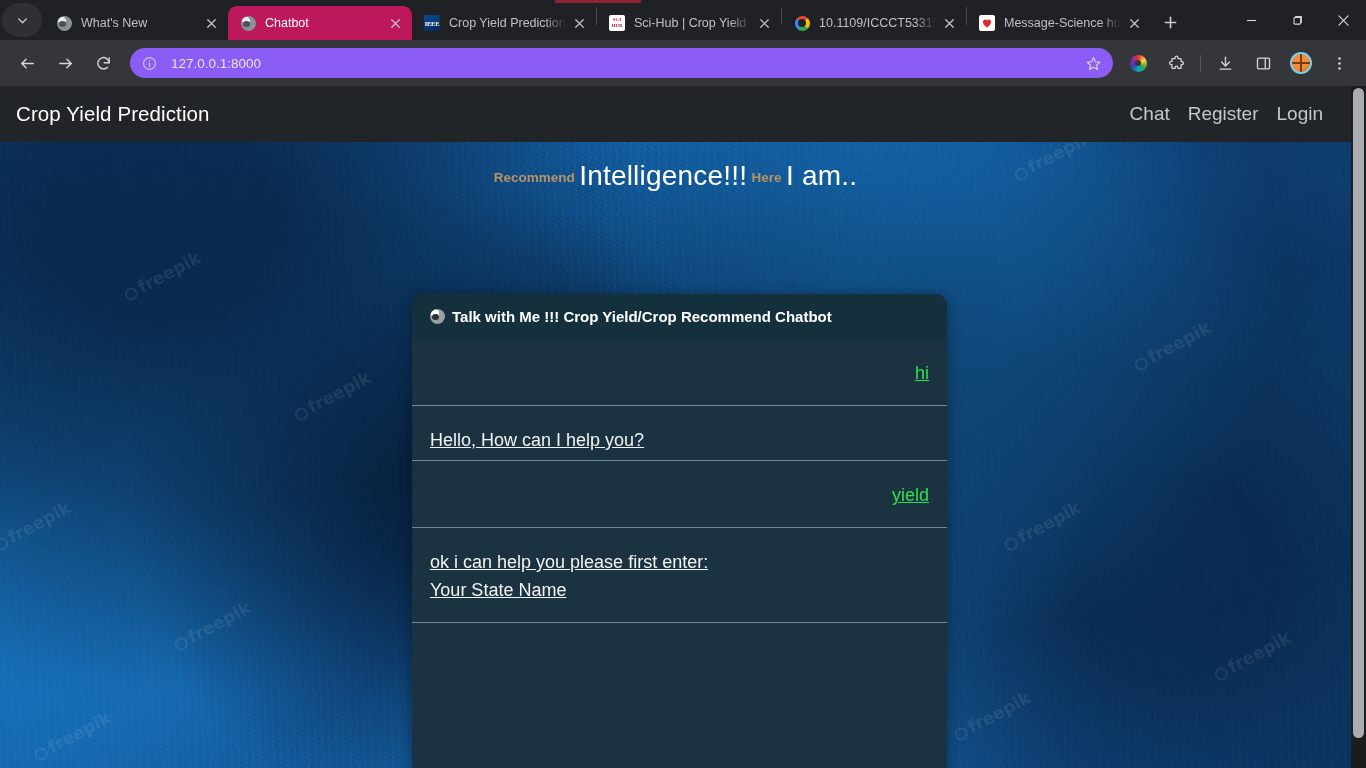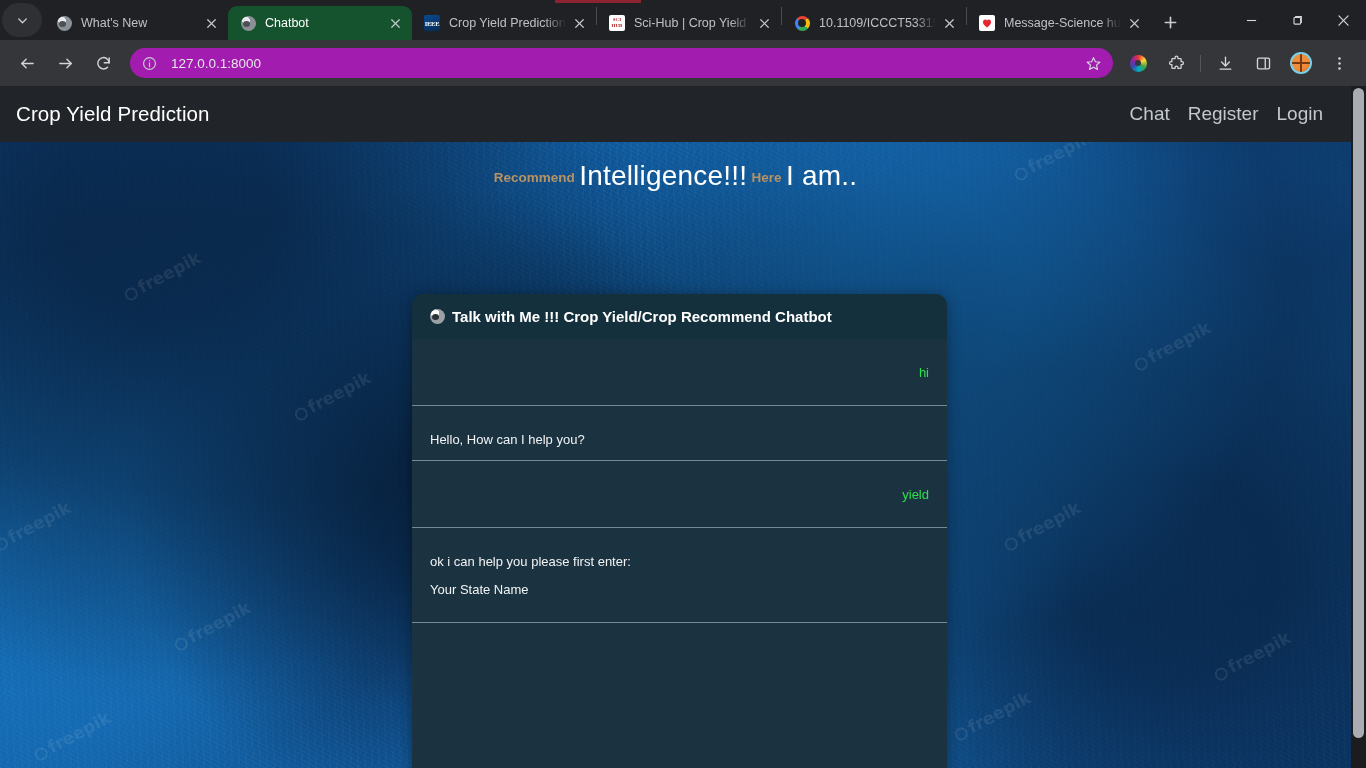--- a/index.html
+++ b/index.html
@@ -29,21 +29,21 @@
   }
   .tab-list-btn svg { width: 13px; height: 13px; }
 
   .tab {
     height: 34px; width: 184px; flex: 0 0 auto;
     display: flex; align-items: center;
     padding: 0 8px 0 12px; position: relative;
     color: #bdc1c6; font-size: 12.5px;
     border-radius: 9px 9px 0 0;
   }
-  .tab.active { background: #14532d; color: #ffffff; }
+  .tab.active { background: #be185d; color: #ffffff; }
   .tab .favicon {
     width: 16px; height: 16px; flex: 0 0 auto; margin-right: 9px;
     display: flex; align-items: center; justify-content: center;
     border-radius: 2px; overflow: hidden;
   }
   .tab .tlabel {
     flex: 1 1 auto; white-space: nowrap; overflow: hidden;
     -webkit-mask-image: linear-gradient(to right, #000 82%, transparent 100%);
             mask-image: linear-gradient(to right, #000 82%, transparent 100%);
   }
@@ -123,21 +123,21 @@
     height: 46px; background: #35363a;
     display: flex; align-items: center; padding: 0 8px;
   }
   .tbicon {
     width: 32px; height: 32px; border-radius: 50%; flex: 0 0 auto;
     display: flex; align-items: center; justify-content: center;
     color: #d3d6d9; margin: 0 3px;
   }
   .tbicon svg { width: 17px; height: 17px; }
   .omnibox {
-    flex: 1 1 auto; height: 30px; background: #a21caf;
+    flex: 1 1 auto; height: 30px; background: #8b5cf6;
     border-radius: 15px; display: flex; align-items: center;
     margin: 0 6px 0 8px; padding: 0 8px 0 10px; min-width: 0;
   }
   .omnibox .infoicon {
     width: 18px; height: 18px; flex: 0 0 auto; color: #c9ccd0;
     display: flex; align-items: center; justify-content: center;
   }
   .omnibox .infoicon svg { width: 15px; height: 15px; }
   .omnibox .urltext {
     flex: 1 1 auto; color: #e5e7ea; font-size: 13.5px;
@@ -264,21 +264,21 @@
   .card-body {
     flex: 1 1 auto; background: #1b3340; padding: 0 0 0 0;
     overflow: hidden;
   }
   .msg {
     padding: 20px 18px 0 18px;
     border-bottom: 1px solid #6f8b93;
     margin: 0 0 0 0;
     min-height: 55px;
   }
-  .msg .line { font-size: 13px; line-height: 28px; }
+  .msg .line { font-size: 18px; line-height: 28px; text-decoration: underline; }
   .msg.user { text-align: right; padding-bottom: 18px; }
   .msg.user .line { color: #2ee04c; }
   .msg.bot { text-align: left; }
   .msg.bot .line { color: #f1f3f4; }
   .msg.tall { padding-top: 20px; padding-bottom: 18px; }
 
   
   .pagescroll {
     position: absolute; right: 0; top: 0; width: 15px; height: 682px;
     background: #1c1c1e; z-index: 6;

